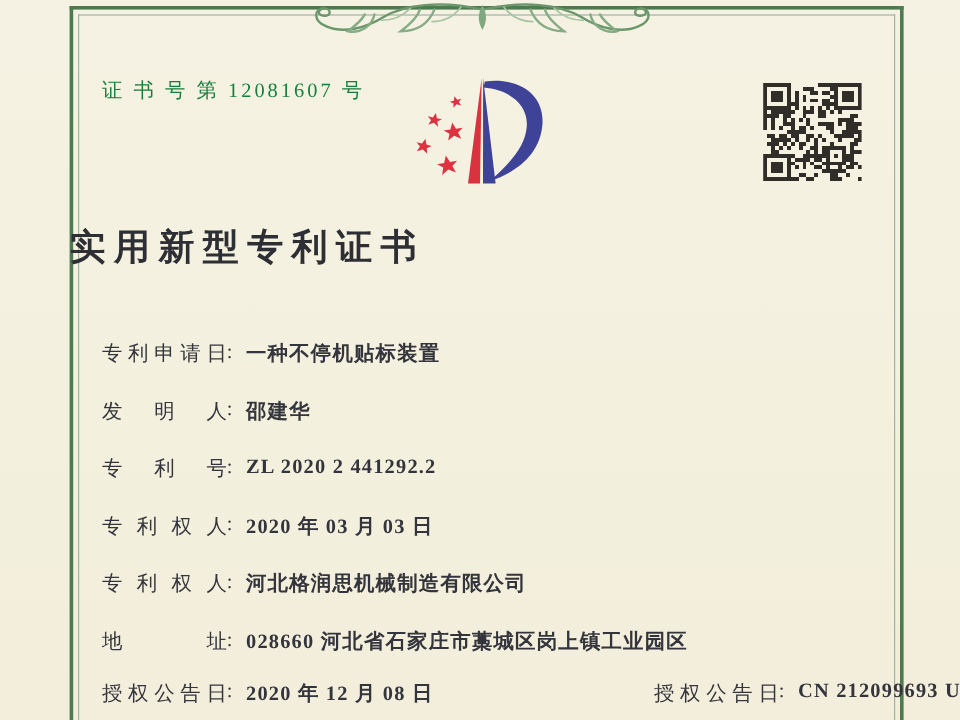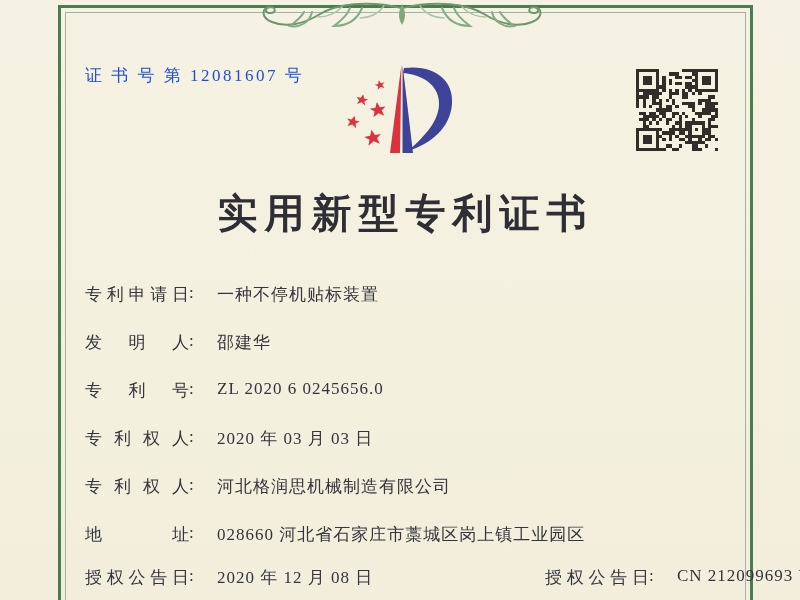--- a/index.html
+++ b/index.html
@@ -11,27 +11,27 @@
   }
   .paper{position:absolute;inset:0;background:linear-gradient(180deg,#f5f2e3 0%,#f4f0de 60%,#f2eedb 100%);}
   
   .frame-outer{position:absolute;left:58px;top:5px;right:47px;bottom:-12px;
     border:3px solid #4e7a50;border-bottom:none;}
   .frame-inner{position:absolute;left:65px;top:12px;right:54px;bottom:-12px;
     border:1px solid #a3b3a2;border-bottom:none;}
   .ornament{position:absolute;left:252px;top:0px;width:300px;height:34px;}
   .logo{position:absolute;left:338px;top:52px;width:130px;height:110px;}
   .qr{position:absolute;left:636px;top:69px;width:82px;height:82px;}
-  .cert-no{position:absolute;left:85px;top:64px;font-size:17px;letter-spacing:2.5px;color:#1d4ed8;}
-  .title{position:absolute;left:58px;right:47px;top:186px;text-align:center;
-    font-size:40px;font-weight:700;letter-spacing:7px;color:#2e2e35;}
+  .cert-no{position:absolute;left:85px;top:64px;font-size:17px;letter-spacing:2.5px;color:#15803d;}
+  .title{position:absolute;left:58px;right:47px;top:186px;
+    font-size:30px;font-weight:700;letter-spacing:7px;color:#2e2e35;}
   .row{position:absolute;left:85px;height:26px;font-size:17px;white-space:nowrap;}
   .flabel{display:inline-block;width:104px;text-align:justify;text-align-last:justify;vertical-align:top;}
   .colon{display:inline-block;width:12px;vertical-align:top;}
-  .fvalue{display:inline-block;margin-left:16px;vertical-align:top;letter-spacing:1px;}
+  .fvalue{display:inline-block;margin-left:4px;vertical-align:top;letter-spacing:1px;font-weight:bold;}
   .r0{top:283px}.r1{top:331px}.r2{top:379px}.r3{top:427px}.r4{top:475px}.r5{top:523px}
   .grant2{position:absolute;left:460px;top:0;white-space:nowrap;}
   .grantwrap{position:absolute;left:85px;top:566px;right:44px;height:26px;font-size:17px;white-space:nowrap;}
 </style>
 </head>
 <body>
 
 <div class="paper"></div>
 <div class="frame-outer"></div>
 <div class="frame-inner"></div>
@@ -399,21 +399,21 @@
 
 <div class="title">实用新型专利证书</div>
 
 <div class="row r0">
   <span class="flabel">专利申请日</span><span class="colon">:</span><span class="fvalue">一种不停机贴标装置</span>
 </div>
 <div class="row r1">
   <span class="flabel">发明人</span><span class="colon">:</span><span class="fvalue">邵建华</span>
 </div>
 <div class="row r2">
-  <span class="flabel">专利号</span><span class="colon">:</span><span class="fvalue">ZL 2020 6 0245656.0</span>
+  <span class="flabel">专利号</span><span class="colon">:</span><span class="fvalue">ZL 2020 2 441292.2</span>
 </div>
 <div class="row r3">
   <span class="flabel">专利权人</span><span class="colon">:</span><span class="fvalue">2020 年 03 月 03 日</span>
 </div>
 <div class="row r4">
   <span class="flabel">专利权人</span><span class="colon">:</span><span class="fvalue">河北格润思机械制造有限公司</span>
 </div>
 <div class="row r5">
   <span class="flabel">地址</span><span class="colon">:</span><span class="fvalue">028660 河北省石家庄市藁城区岗上镇工业园区</span>
 </div>

